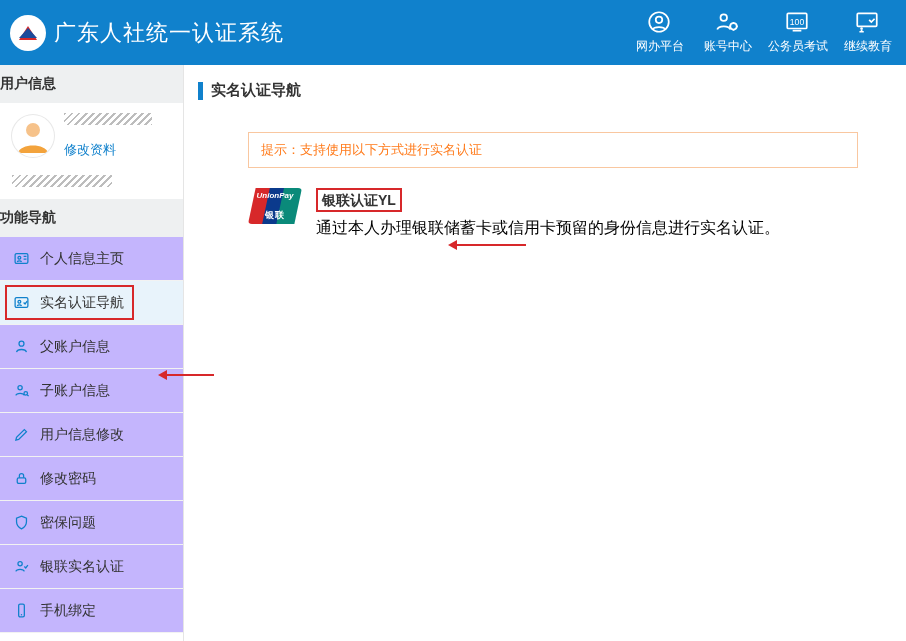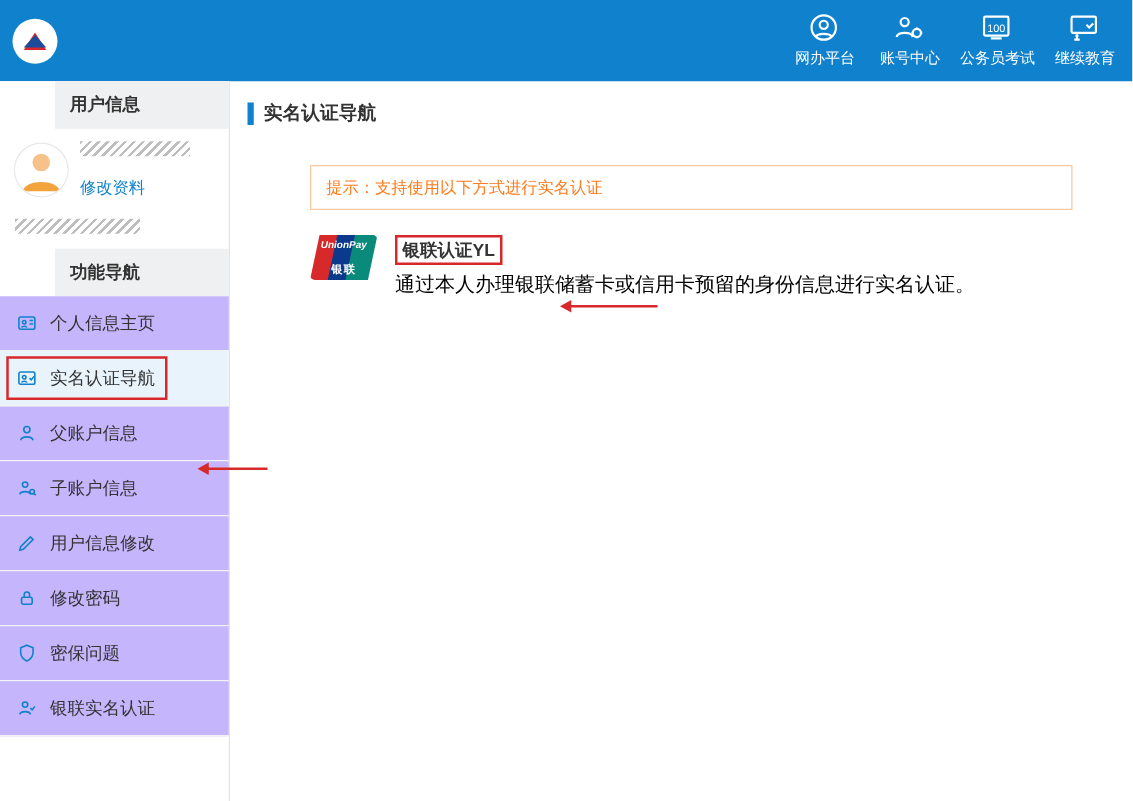--- a/index.html
+++ b/index.html
@@ -16,21 +16,21 @@
     .nav-item { display: flex; flex-direction: column; align-items: center; justify-content: center; gap: 4px; cursor: pointer; min-width: 56px; }
     .nav-item .icon-box { width: 28px; height: 24px; display: flex; align-items: center; }
     .nav-item .label { font-size: 12px; color: #fff; }
 
     
     .layout { display: flex; height: calc(100% - 65px); }
     .sidebar { width: 184px; flex-shrink: 0; border-right: 1px solid #e5e5e5; background: #fff; }
     .content { flex: 1; padding: 16px 20px 20px 14px; overflow: auto; }
 
     
-    .side-section-title { background: #eef0f1; color: #333; font-size: 14px; padding: 10px 12px; font-weight: 700; margin-left: 44px; }
+    .side-section-title { background: #eef0f1; color: #333; font-size: 14px; padding: 10px 0; font-weight: 700; }
     .user-block { display: flex; align-items: center; padding: 10px 12px; gap: 10px; }
     .avatar { width: 42px; height: 42px; border-radius: 50%; background: #fff; box-shadow: 0 0 0 1px #e8e8e8; display: flex; align-items: center; justify-content: center; overflow: hidden; position: relative; }
     .avatar svg { width: 42px; height: 42px; }
     .user-right { display: flex; flex-direction: column; gap: 16px; }
     .hatched { width: 88px; height: 12px; background: repeating-linear-gradient(135deg, #bdbdbd 0 2px, transparent 2px 5px); }
     .edit-profile { color: #1081cc; font-size: 13px; cursor: pointer; }
     .hatched-wide { width: 100px; height: 12px; margin: 6px 12px 12px 12px; background: repeating-linear-gradient(135deg, #bdbdbd 0 2px, transparent 2px 5px); }
 
     .menu-list { display: flex; flex-direction: column; }
     .menu-item { display: flex; align-items: center; gap: 10px; height: 44px; padding: 0 12px; cursor: pointer; color: #333; font-size: 14px; border-bottom: 1px solid #f2f2f2; background: #c4b5fd; }
@@ -71,20 +71,21 @@
     .rel { position: relative; }
   </style>
 </head>
 <body class="rel">
 
 <div class="header">
   <div class="header-left">
     <div class="logo">
       <div class="logo-inner"></div>
     </div>
+    <div class="app-title">广东人社统一认证系统</div>
   </div>
   <div class="header-nav">
     <div class="nav-item">
       <span class="icon-box">
         <svg viewBox="0 0 24 24" width="26" height="26" fill="none" stroke="#fff" stroke-width="1.6">
           <circle cx="12" cy="12" r="9"></circle>
             <circle cx="12" cy="10" r="3"></circle>
             <path d="M6 19c1.5-3 10.5-3 12 0"></path>
         </svg>
       </span>
@@ -224,20 +225,29 @@
         <span class="menu-icon">
           <svg viewBox="0 0 24 24" width="17" height="17" fill="none" stroke="#1081cc" stroke-width="1.8">
               <circle cx="10" cy="8" r="3"></circle>
               <path d="M4 19c1-4 11-4 12 0"></path>
               <path d="M16 12l2 2 3-4"></path>
             </svg>
         </span>
         <span>银联实名认证</span>
       </div>
 
+      <div class="menu-item">
+        <span class="menu-icon">
+          <svg viewBox="0 0 24 24" width="17" height="17" fill="none" stroke="#1081cc" stroke-width="1.8">
+              <rect x="8" y="3" width="8" height="18" rx="2"></rect>
+              <circle cx="12" cy="18" r="1" fill="#1081cc" stroke="none"></circle>
+            </svg>
+        </span>
+        <span>手机绑定</span>
+      </div>
 
     </div>
   </div>
 
   <div class="content">
     <div class="section-heading">
       <div class="heading-bar"></div>
       <div class="heading-text">实名认证导航</div>
     </div>
 

